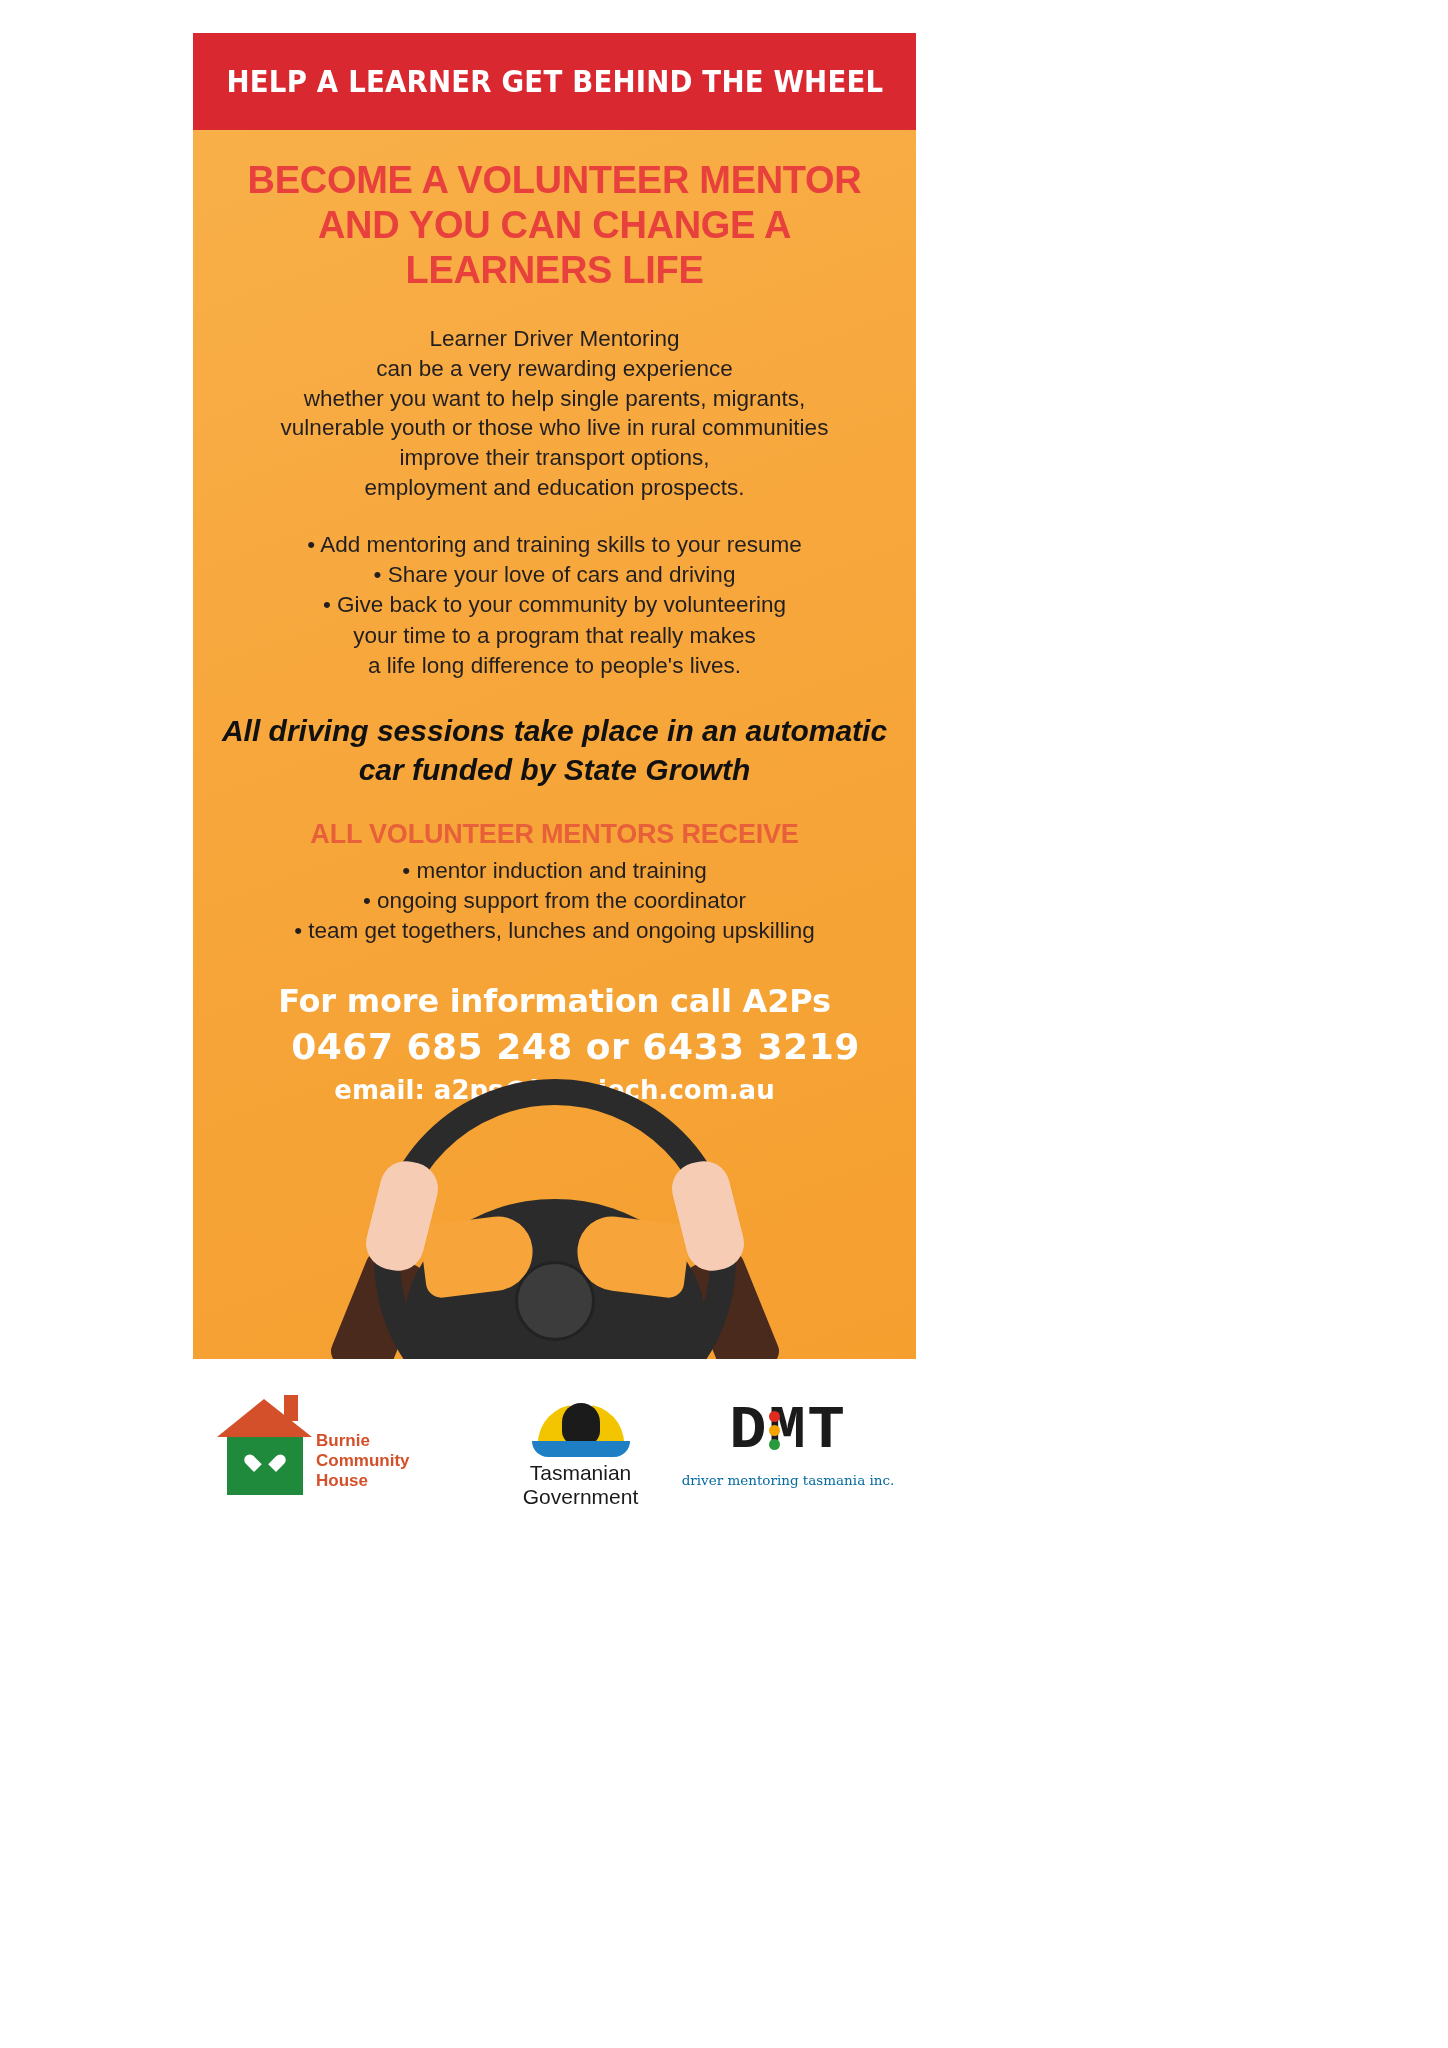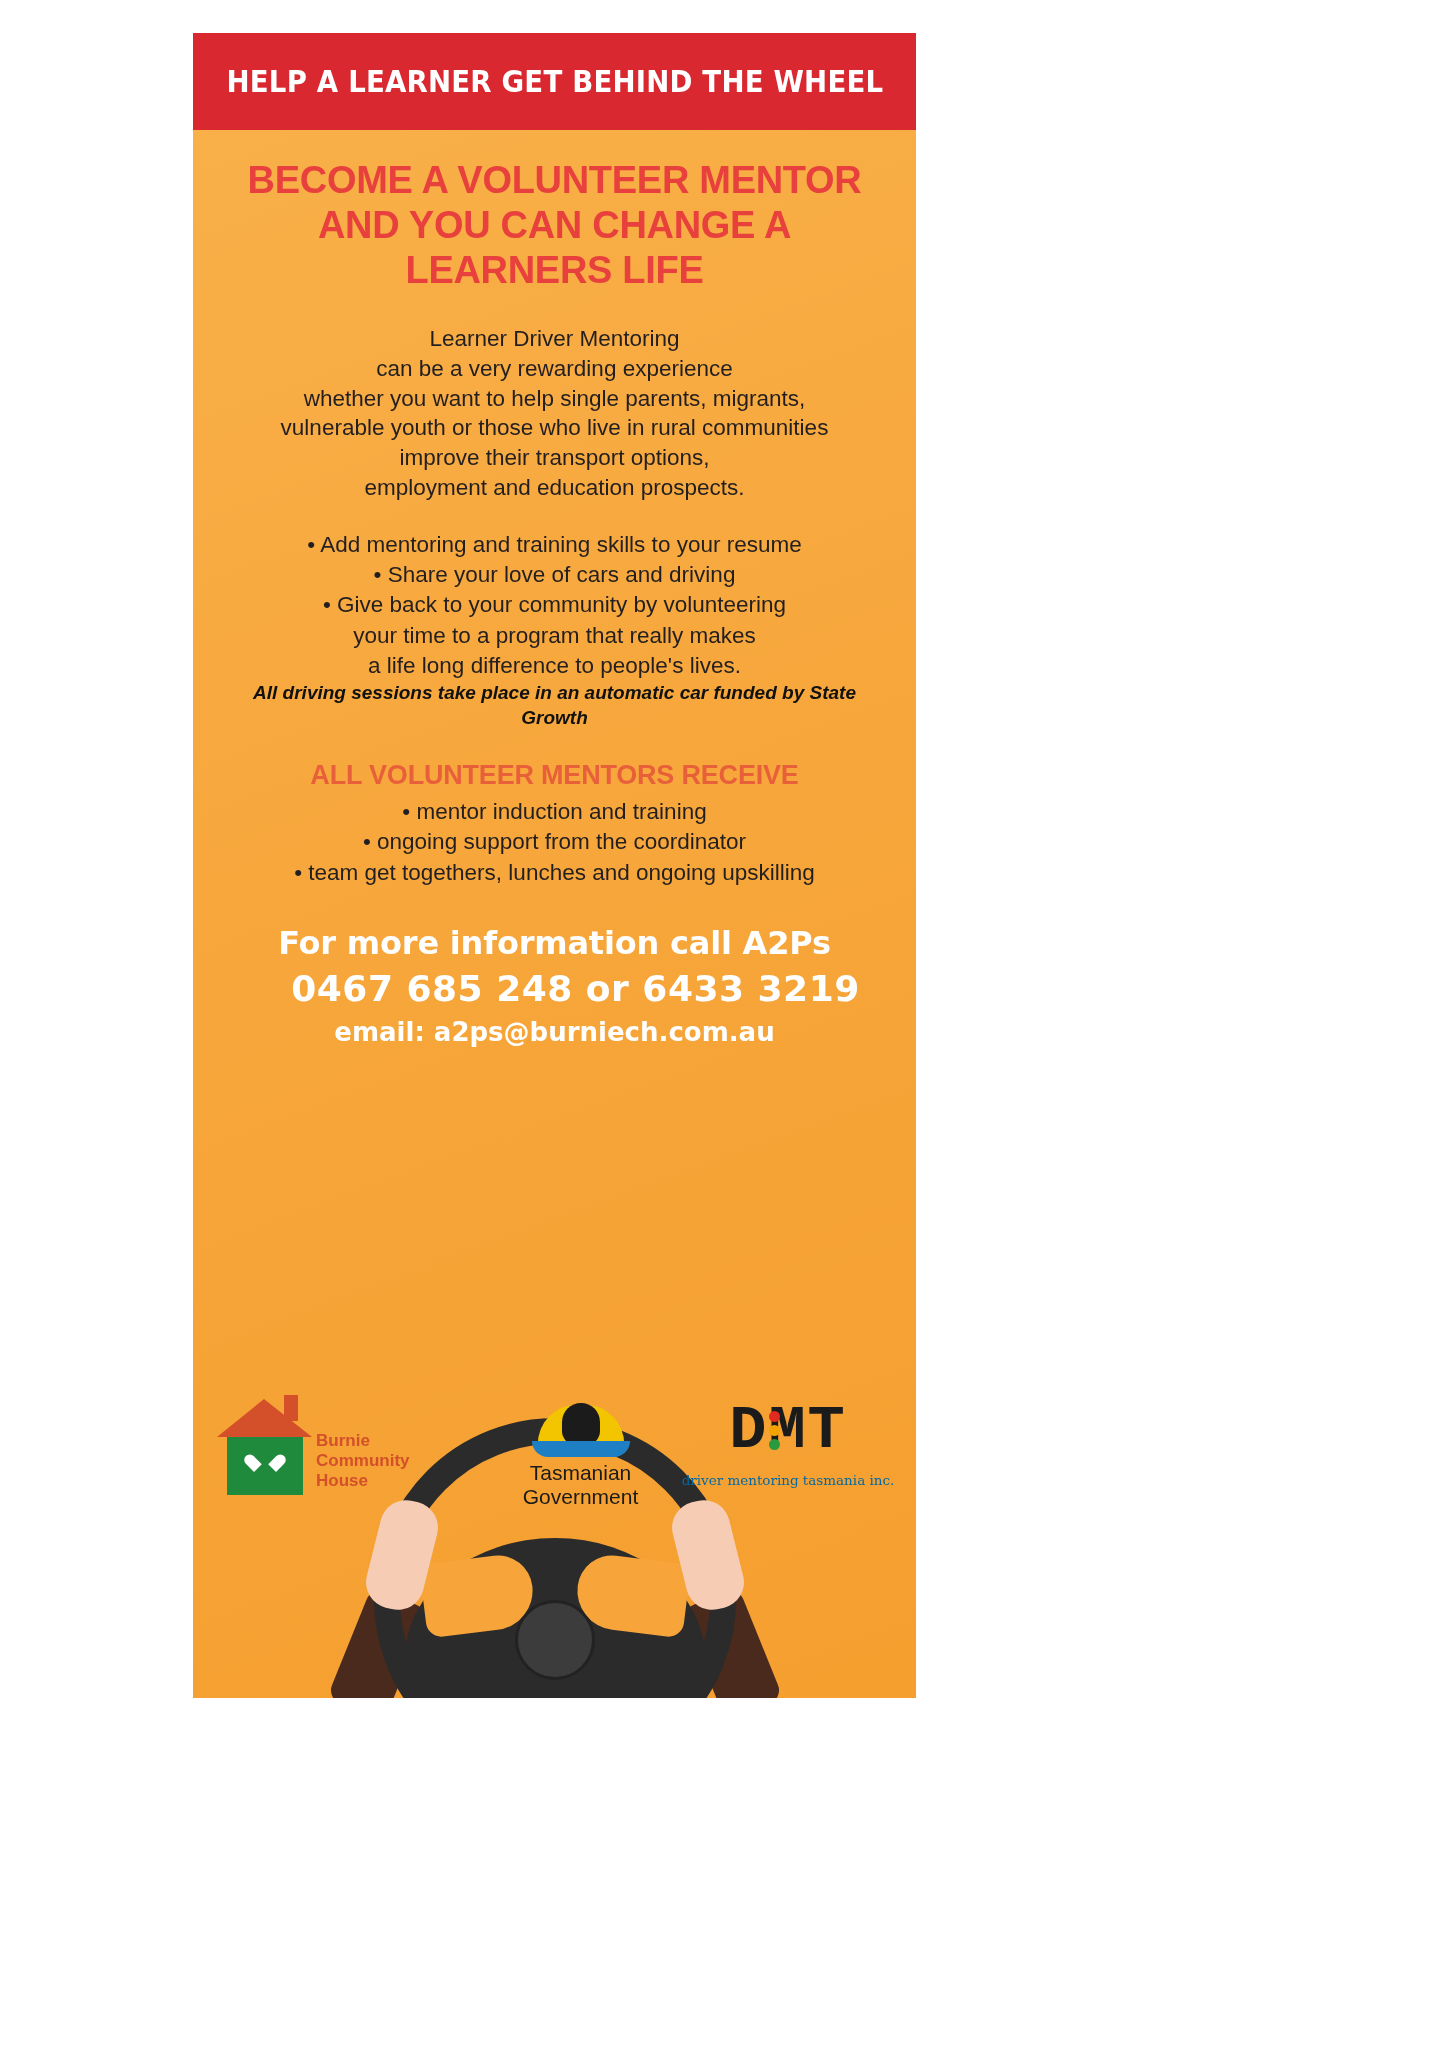--- a/index.html
+++ b/index.html
@@ -13,21 +13,21 @@
     font-family: "Liberation Sans", sans-serif;
     position: relative;
     overflow: hidden;
   }
 
   .poster {
     position: absolute;
     left: 193px;
     top: 33px;
     width: 723px;
-    height: 1665px;
+    height: 1326px;
     background: #f7a53b;
     background: linear-gradient(160deg, #f9b14a 0%, #f7a73c 45%, #f59f2f 100%);
   }
 
   .banner {
     height: 97px;
     background: #d9282f;
     display: flex;
     align-items: center;
     justify-content: center;
@@ -65,24 +65,25 @@
   .bullets {
     margin-top: 27px;
     color: #231f20;
     font-size: 22.5px;
     line-height: 1.34;
     text-align: center;
     padding: 0 24px;
   }
 
   .emphasis {
+    margin-top: 30px;
     color: #111111;
     font-weight: bold;
     font-style: italic;
-    font-size: 19px;
+    font-size: 30px;
     line-height: 1.3;
     text-align: center;
     padding: 0 28px;
   }
 
   .subhead {
     margin-top: 30px;
     color: #e8603a;
     font-weight: bold;
     font-size: 27px;

